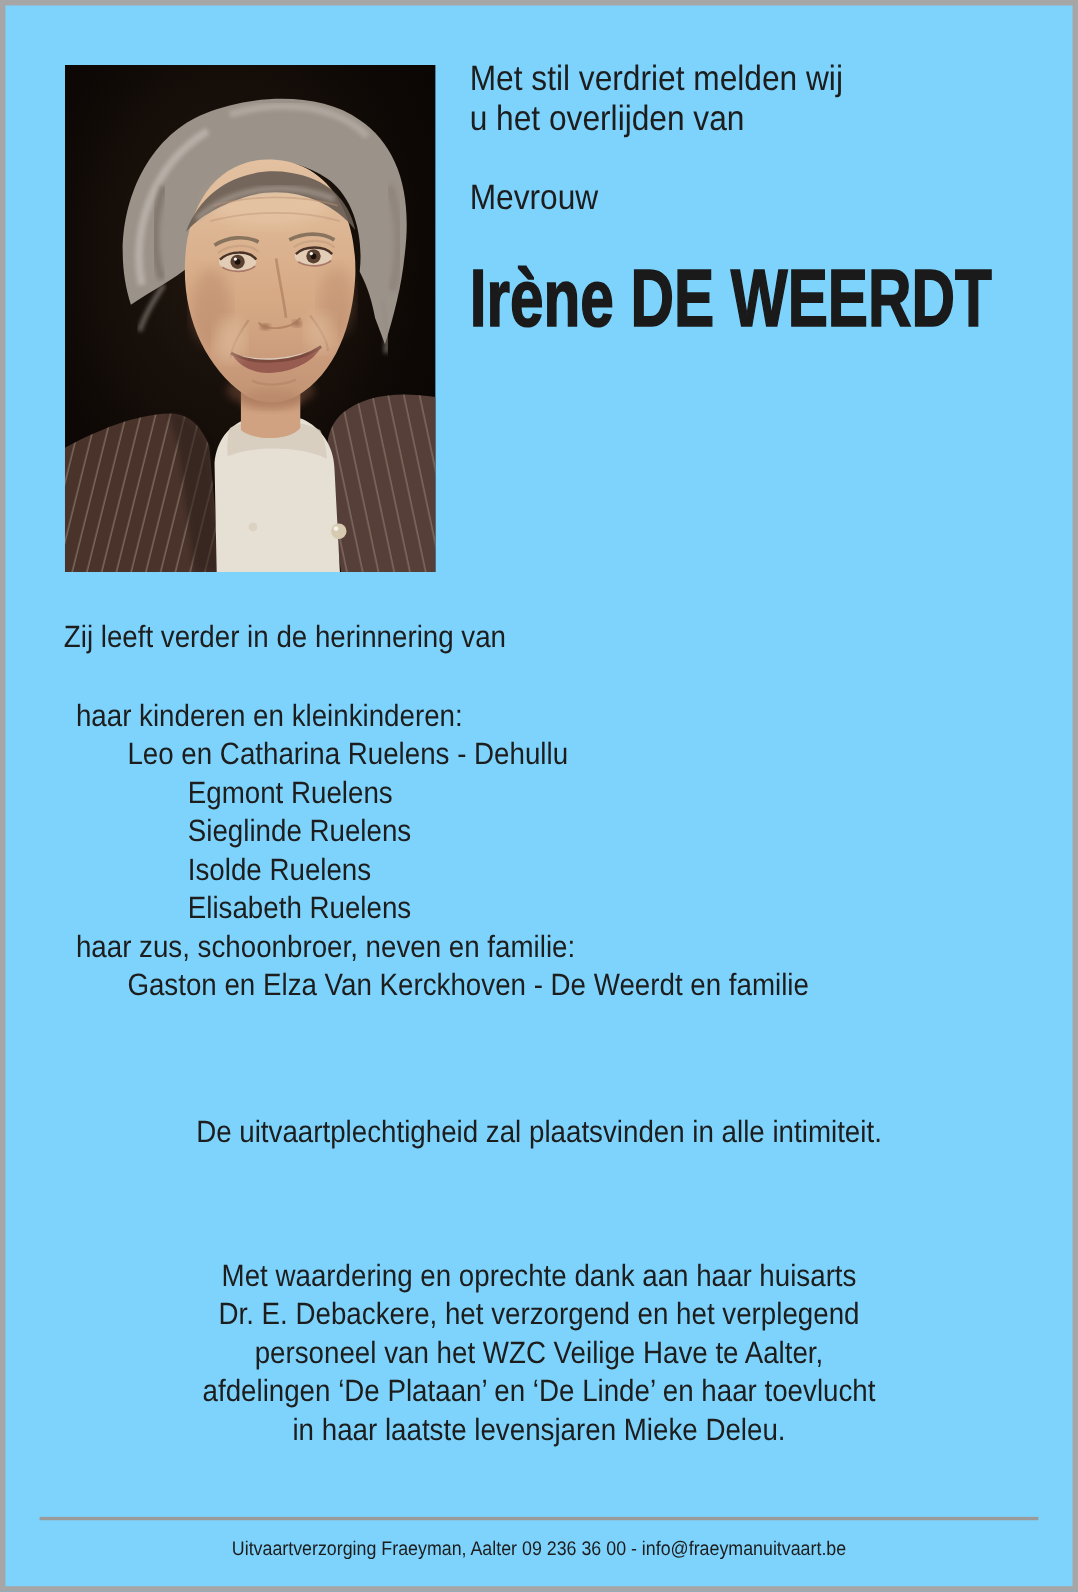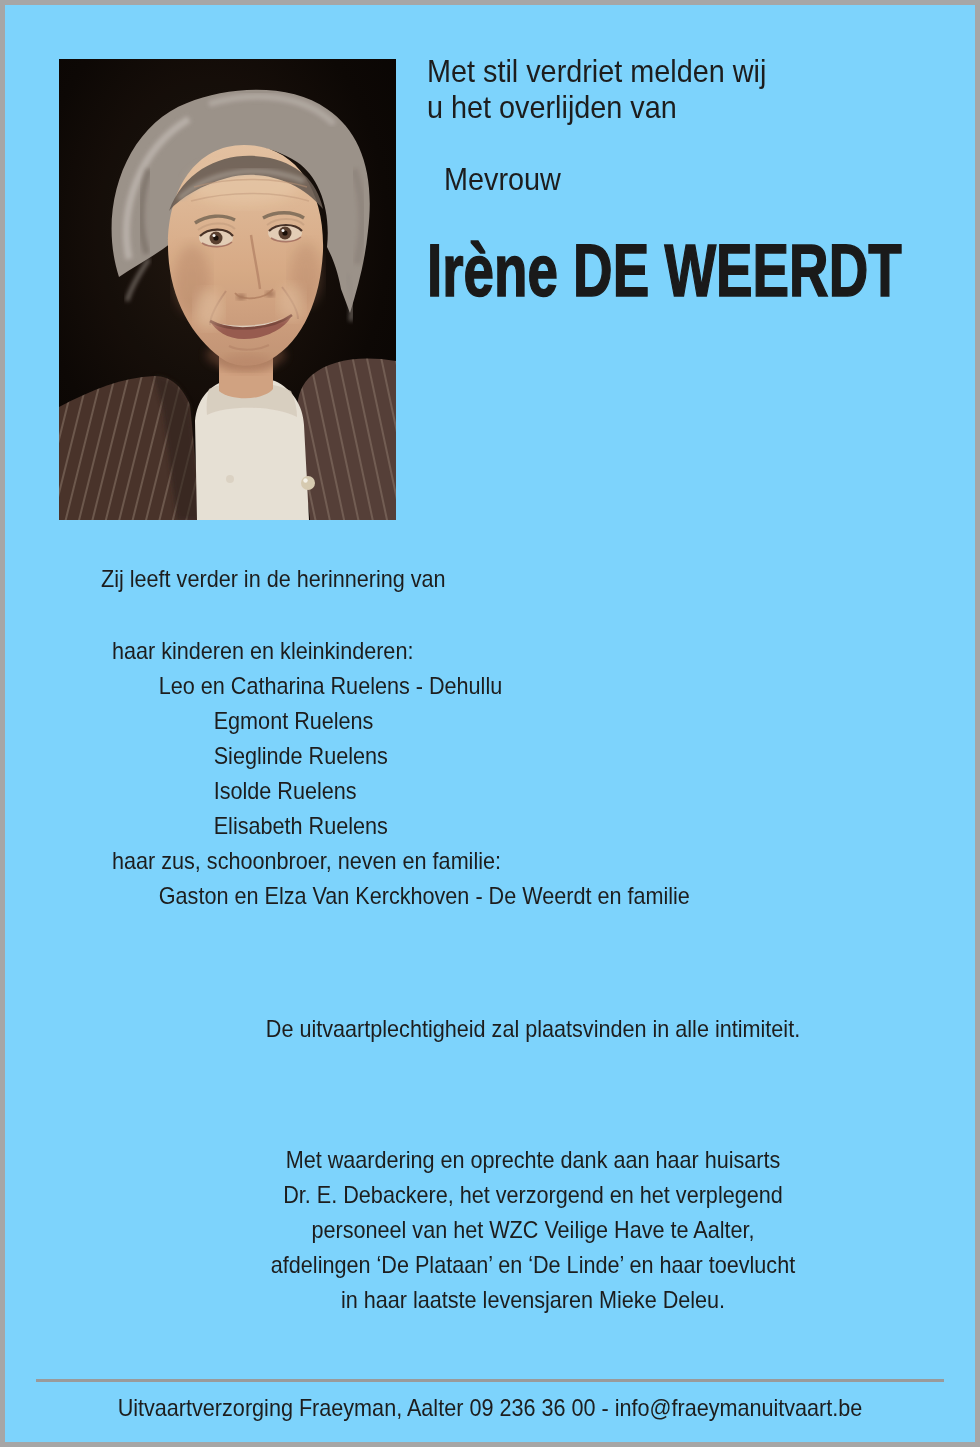--- a/index.html
+++ b/index.html
@@ -15,30 +15,30 @@
     position:absolute;inset:0;
     border:5px solid #a6a6a6;
     pointer-events:none;
     z-index:10;
   }
   .abs{position:absolute;}
   .line{white-space:nowrap;}
   
   .sqL{transform:scaleX(0.9);transform-origin:0 0;}
   .sqC{transform:scaleX(0.9);transform-origin:50% 0;}
-  .body-txt{font-size:24px;line-height:35px;margin-left:43px;}
+  .body-txt{font-size:28px;line-height:35px;}
   .right-col{font-size:32px;line-height:36px;}
   .name-txt{
     font-size:74px;line-height:80px;font-weight:bold;
     -webkit-text-stroke:1.5px #1a1a1a;
     transform:scaleX(0.74);transform-origin:0 0;
     white-space:nowrap;color:#1a1a1a;
   }
   .ctr{left:0;width:980px;text-align:center;}
-  .footer-txt{font-size:24px;line-height:30px;}
+  .footer-txt{font-size:18px;line-height:30px;}
   .indent-1{padding-left:52px;}
   .indent-2{padding-left:113px;}
   .rule{background:#9a9a9a;}
   .photo{display:block;}
 </style>
 </head>
 <body>
 
 <div class="page">
   <div class="page-border"></div>
@@ -151,21 +151,21 @@
     <rect width="337" height="461" fill="#3a2415" opacity="0.05"></rect>
   </svg>
 
   <div class="abs right-col" style="left:427px;top:53px">
     <div class="sqL">
       <div class="line">Met stil verdriet melden wij</div>
       <div class="line">u het overlijden van</div>
     </div>
   </div>
 
-  <div class="abs right-col" style="left:444px;top:161px">
+  <div class="abs right-col" style="left:427px;top:161px">
     <div class="sqL line">Mevrouw</div>
   </div>
 
   <div class="abs name-txt" style="left:427px;top:231px">Irène DE WEERDT</div>
 
 
   <div class="abs body-txt" style="left:58px;top:561px">
     <div class="sqL line">Zij leeft verder in de herinnering van</div>
   </div>
 

